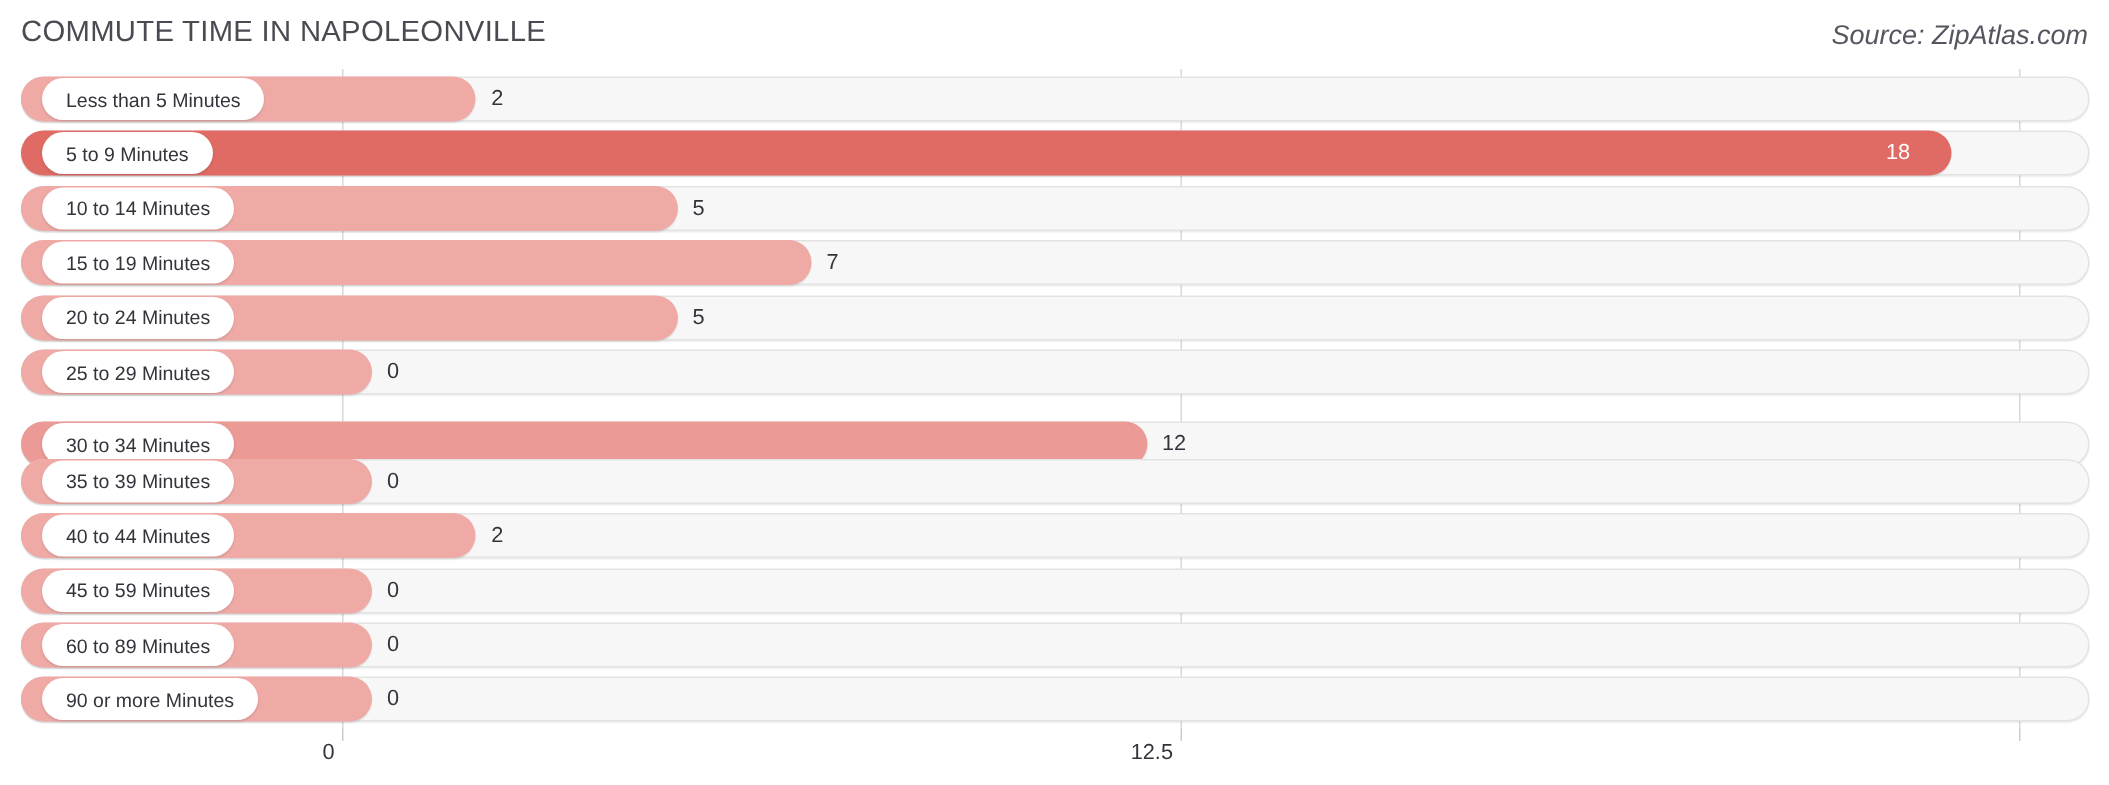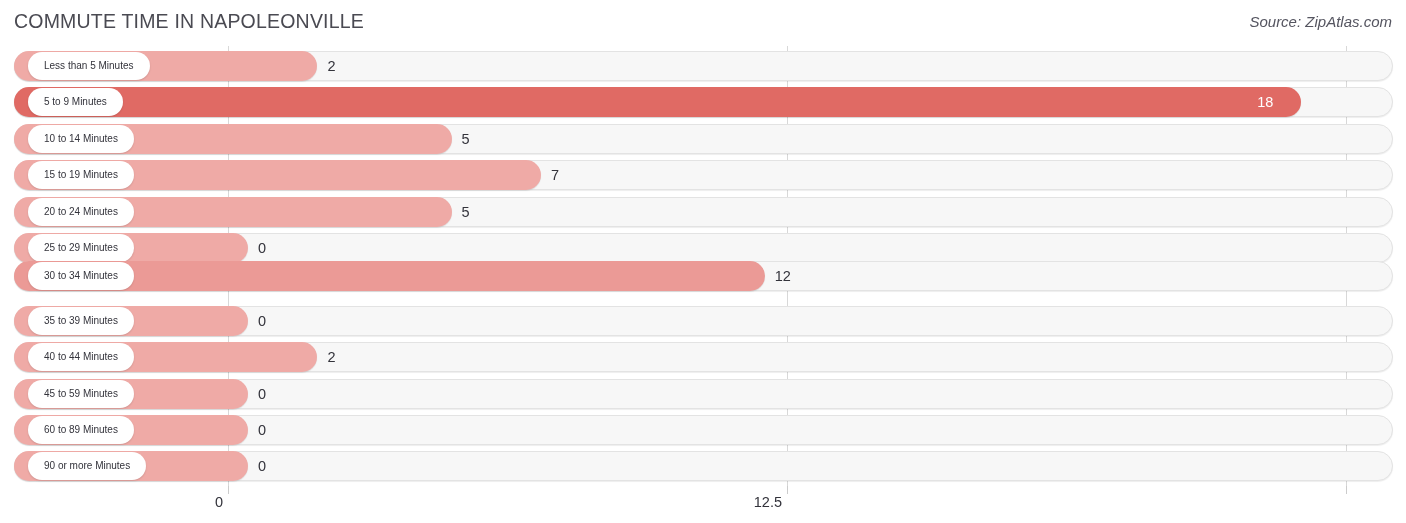--- a/index.html
+++ b/index.html
@@ -27,21 +27,21 @@
     font-size: 19.5px;
     letter-spacing: 0.2px;
     color: #4a4a52;
     font-weight: 400;
     white-space: nowrap;
   }
   .chart-source {
     position: absolute;
     right: 14px;
     top: 13px;
-    font-size: 15px;
+    font-size: 18px;
     font-style: italic;
     color: #555560;
     white-space: nowrap;
   }
 
   
   .plot {
     position: absolute;
     left: 0;
     top: 46px;
@@ -100,21 +100,21 @@
     background: #ffffff;
     border-radius: 14px;
     display: flex;
     align-items: center;
     padding: 0 16px;
     box-sizing: border-box;
     box-shadow: 0 1px 2px rgba(0,0,0,0.13);
     white-space: nowrap;
   }
   .label-pill span {
-    font-size: 10px;
+    font-size: 13px;
     color: #33333b;
     line-height: 1;
   }
   
   .value-out {
     position: absolute;
     top: 0;
     height: 30px;
     display: flex;
     align-items: center;
@@ -214,21 +214,21 @@
           <div class="value-out" style="left: 447.6px;">5</div>
         </div>
         <div class="row" style="top: 187px;">
           <div class="track"></div>
           <div class="bar" style="width: 234px; background: rgb(239, 170, 166);"></div>
           <div class="label-pill">
             <span>25 to 29 Minutes</span>
           </div>
           <div class="value-out" style="left: 244px;">0</div>
         </div>
-        <div class="row" style="top: 215px;">
+        <div class="row" style="top: 235px;">
           <div class="track"></div>
           <div class="bar" style="width: 750.64px; background: rgb(235, 154, 150);"></div>
           <div class="label-pill">
             <span>30 to 34 Minutes</span>
           </div>
           <div class="value-out" style="left: 760.64px;">12</div>
         </div>
         <div class="row" style="top: 259.8px;">
           <div class="track"></div>
           <div class="bar" style="width: 234px; background: rgb(239, 170, 166);"></div>

